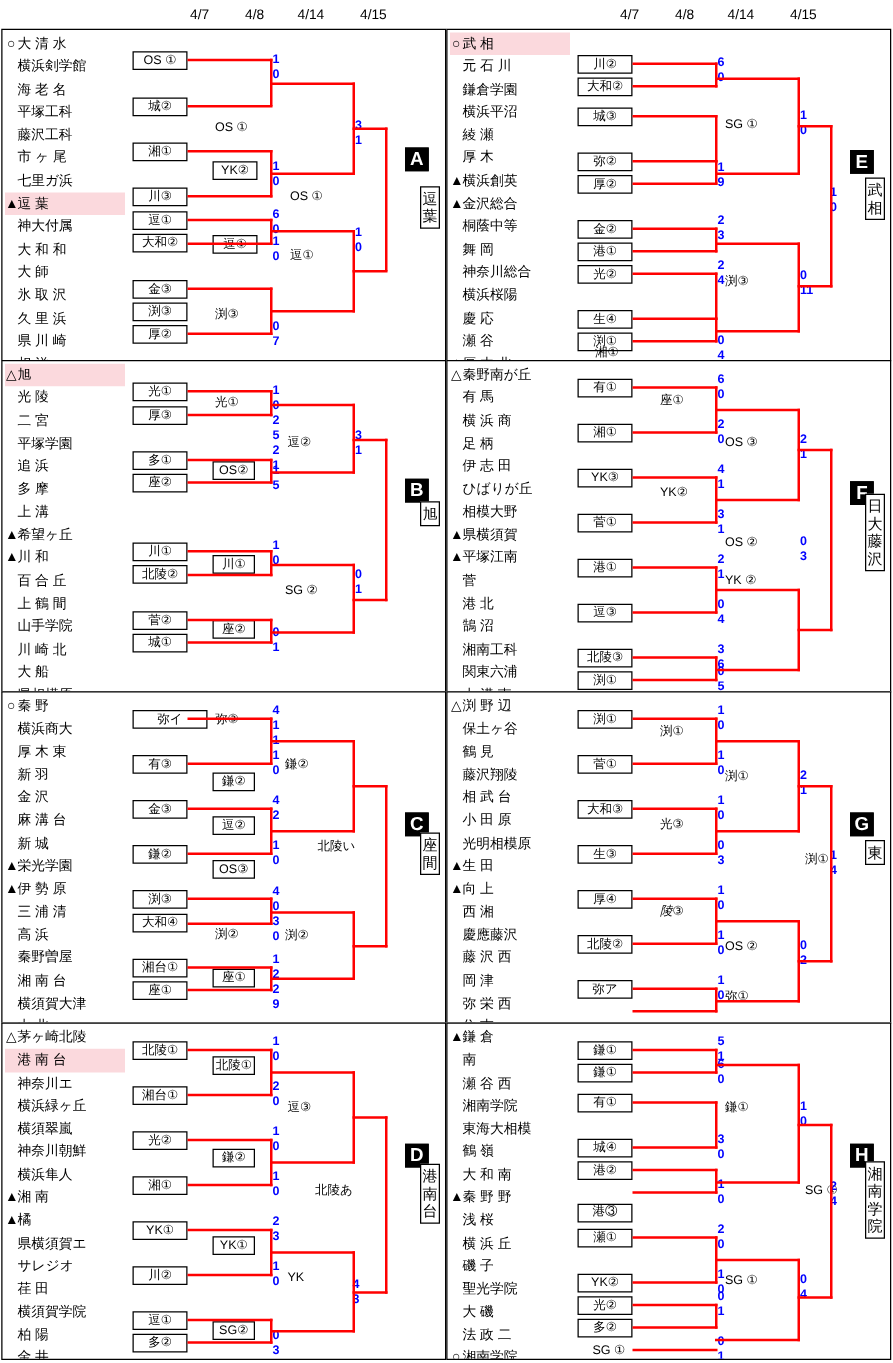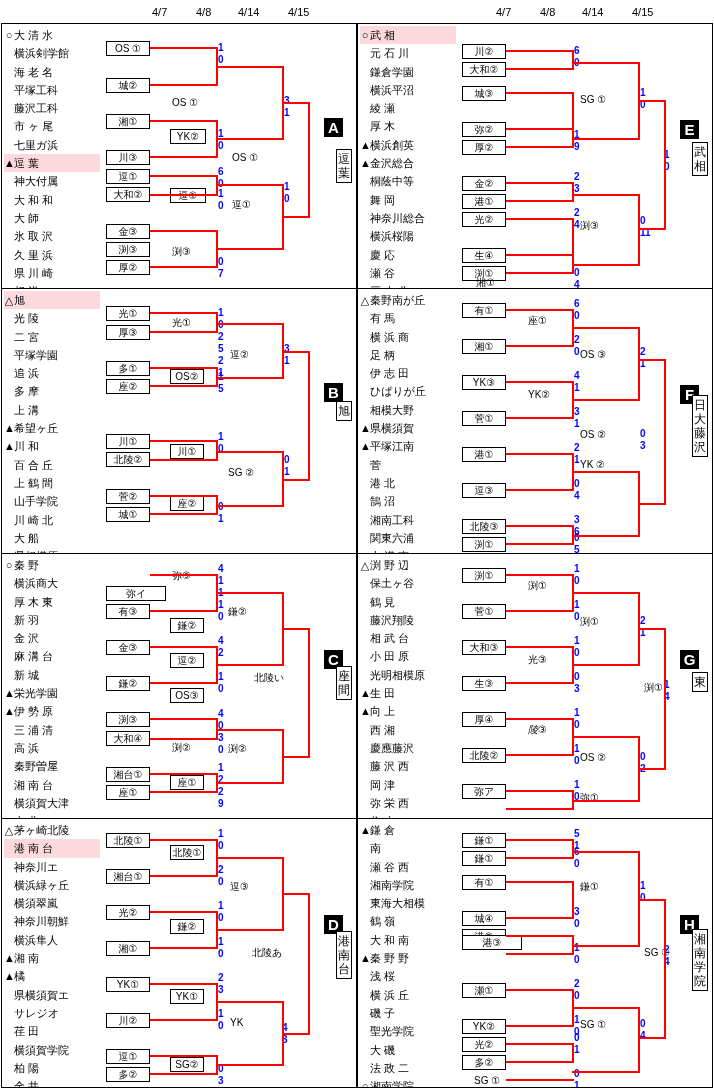--- a/index.html
+++ b/index.html
@@ -274,21 +274,21 @@
       <div class="name"><span class="mk">▲</span><span class="tx">伊 勢 原</span></div>
       <div class="name"><span class="mk"></span><span class="tx">三 浦 清</span></div>
       <div class="name"><span class="mk"></span><span class="tx">高 浜</span></div>
       <div class="name"><span class="mk"></span><span class="tx">秦野曽屋</span></div>
       <div class="name"><span class="mk"></span><span class="tx">湘 南 台</span></div>
       <div class="name"><span class="mk"></span><span class="tx">横須賀大津</span></div>
       <div class="name"><span class="mk"></span><span class="tx">山 北</span></div>
 
     </div>
 
-    <div class="bx" style="left:104px;top:32px;width:60px;">弥イ</div>
+    <div class="bx" style="left:104px;top:14px;width:60px;">弥イ</div>
     <div class="bx" style="left:104px;top:50px;width:44px;">有③</div>
     <div class="bx" style="left:104px;top:86px;width:44px;">金③</div>
     <div class="bx" style="left:104px;top:122px;width:44px;">鎌②</div>
     <div class="bx" style="left:104px;top:158px;width:44px;">渕③</div>
     <div class="bx" style="left:104px;top:177px;width:44px;">大和④</div>
     <div class="bx" style="left:104px;top:213px;width:44px;">湘台①</div>
     <div class="bx" style="left:104px;top:231px;width:44px;">座①</div>
 
     <div class="lb" style="left:170px;top:16px;">弥③</div>
     <div class="bx" style="left:168px;top:64px;width:34px;">鎌②</div>
@@ -714,21 +714,21 @@
       <div class="name"><span class="mk"></span><span class="tx">大 磯</span></div>
       <div class="name"><span class="mk"></span><span class="tx">法 政 二</span></div>
       <div class="name"><span class="mk">○</span><span class="tx">湘南学院</span></div>
     </div>
 
     <div class="bx" style="left:104px;top:14px;width:44px;">鎌①</div>
     <div class="bx" style="left:104px;top:32px;width:44px;">鎌①</div>
     <div class="bx" style="left:104px;top:56px;width:44px;">有①</div>
     <div class="bx" style="left:104px;top:92px;width:44px;">城④</div>
     <div class="bx" style="left:104px;top:110px;width:44px;">港②</div>
-    <div class="bx" style="left:104px;top:116px;width:60px;">港③</div>
+    <div class="bx" style="left:104px;top:144px;width:44px;font-family:Liberation Mono, monospace;">港③</div>
     <div class="bx" style="left:104px;top:164px;width:44px;">瀬①</div>
     <div class="bx" style="left:104px;top:200px;width:44px;">YK②</div>
     <div class="bx" style="left:104px;top:218px;width:44px;">光②</div>
     <div class="bx" style="left:104px;top:236px;width:44px;">多②</div>
     <div class="lb" style="left:116px;top:256px;">SG ①</div>
 
     <div class="lb" style="left:222px;top:62px;">鎌①</div>
     <div class="lb" style="left:222px;top:200px;">SG ①</div>
     <div class="lb" style="left:286px;top:128px;">SG ①</div>
 

